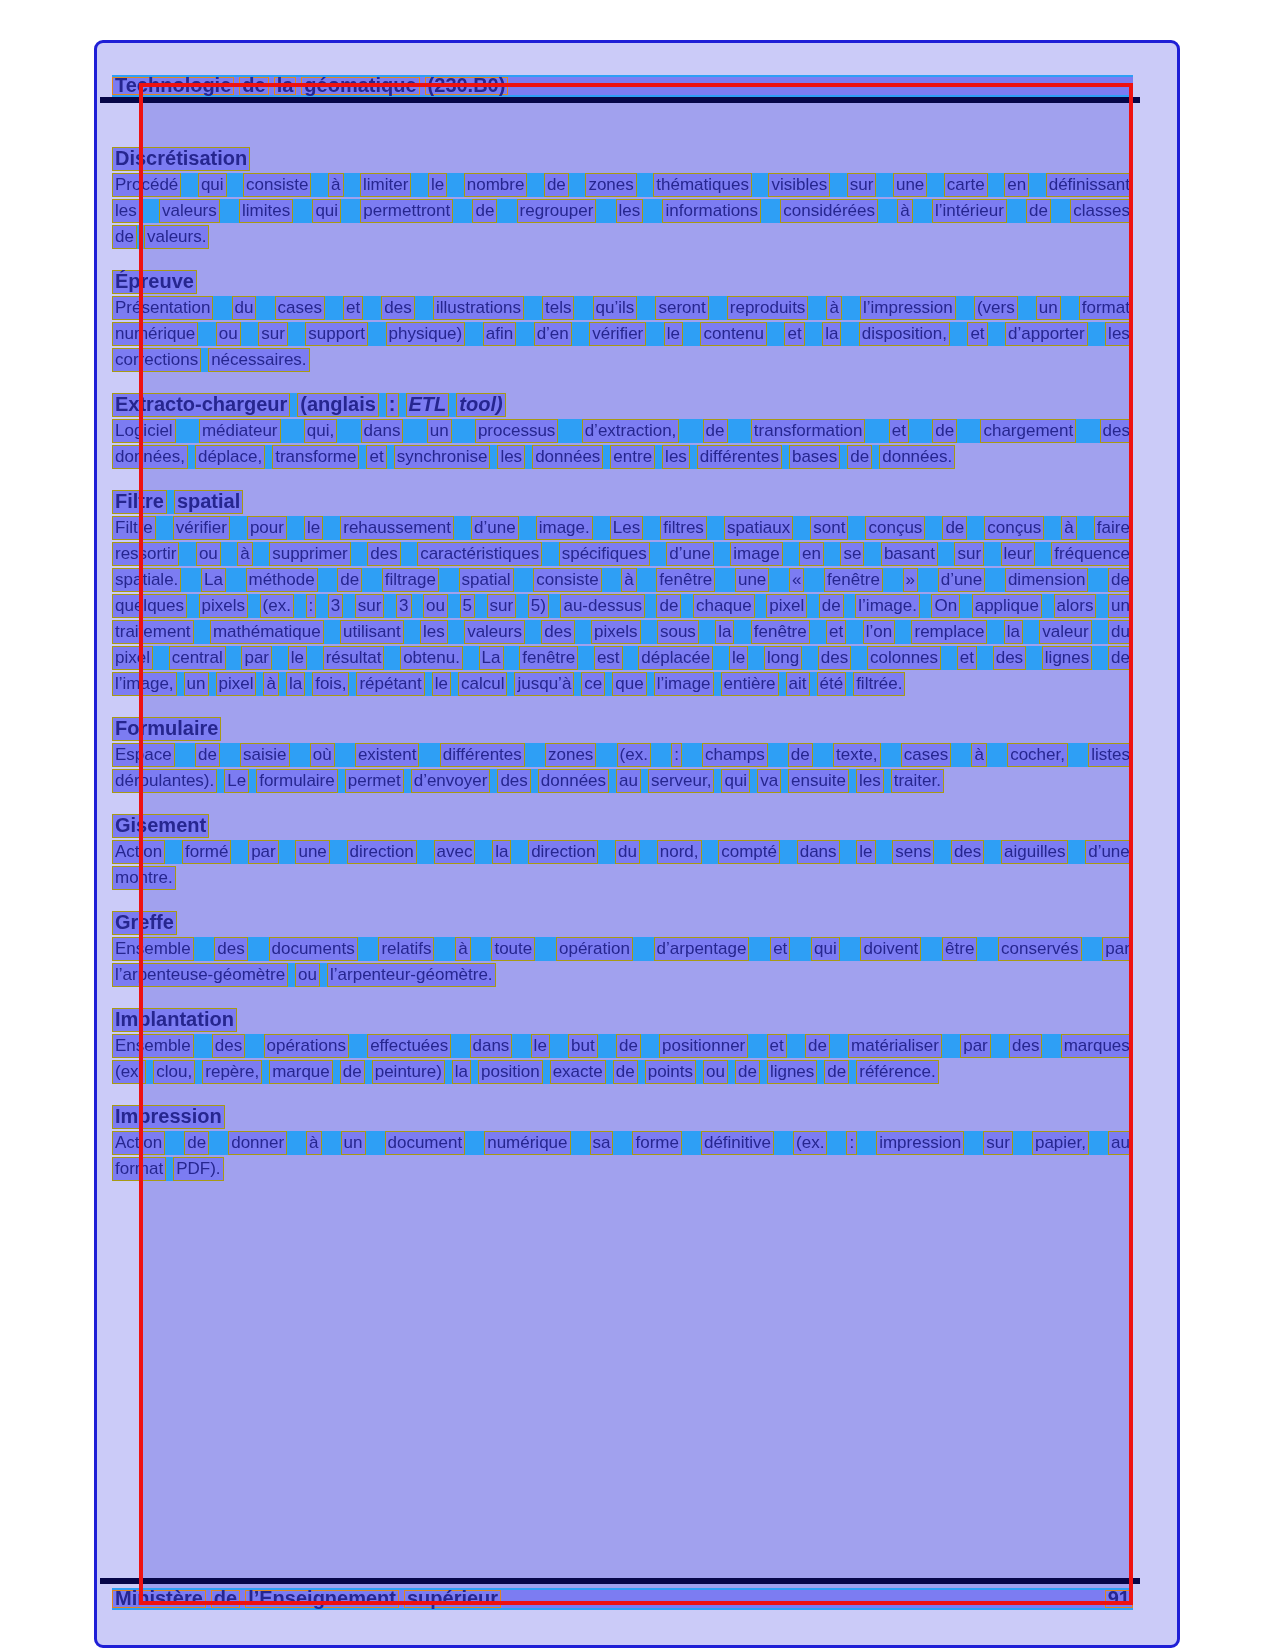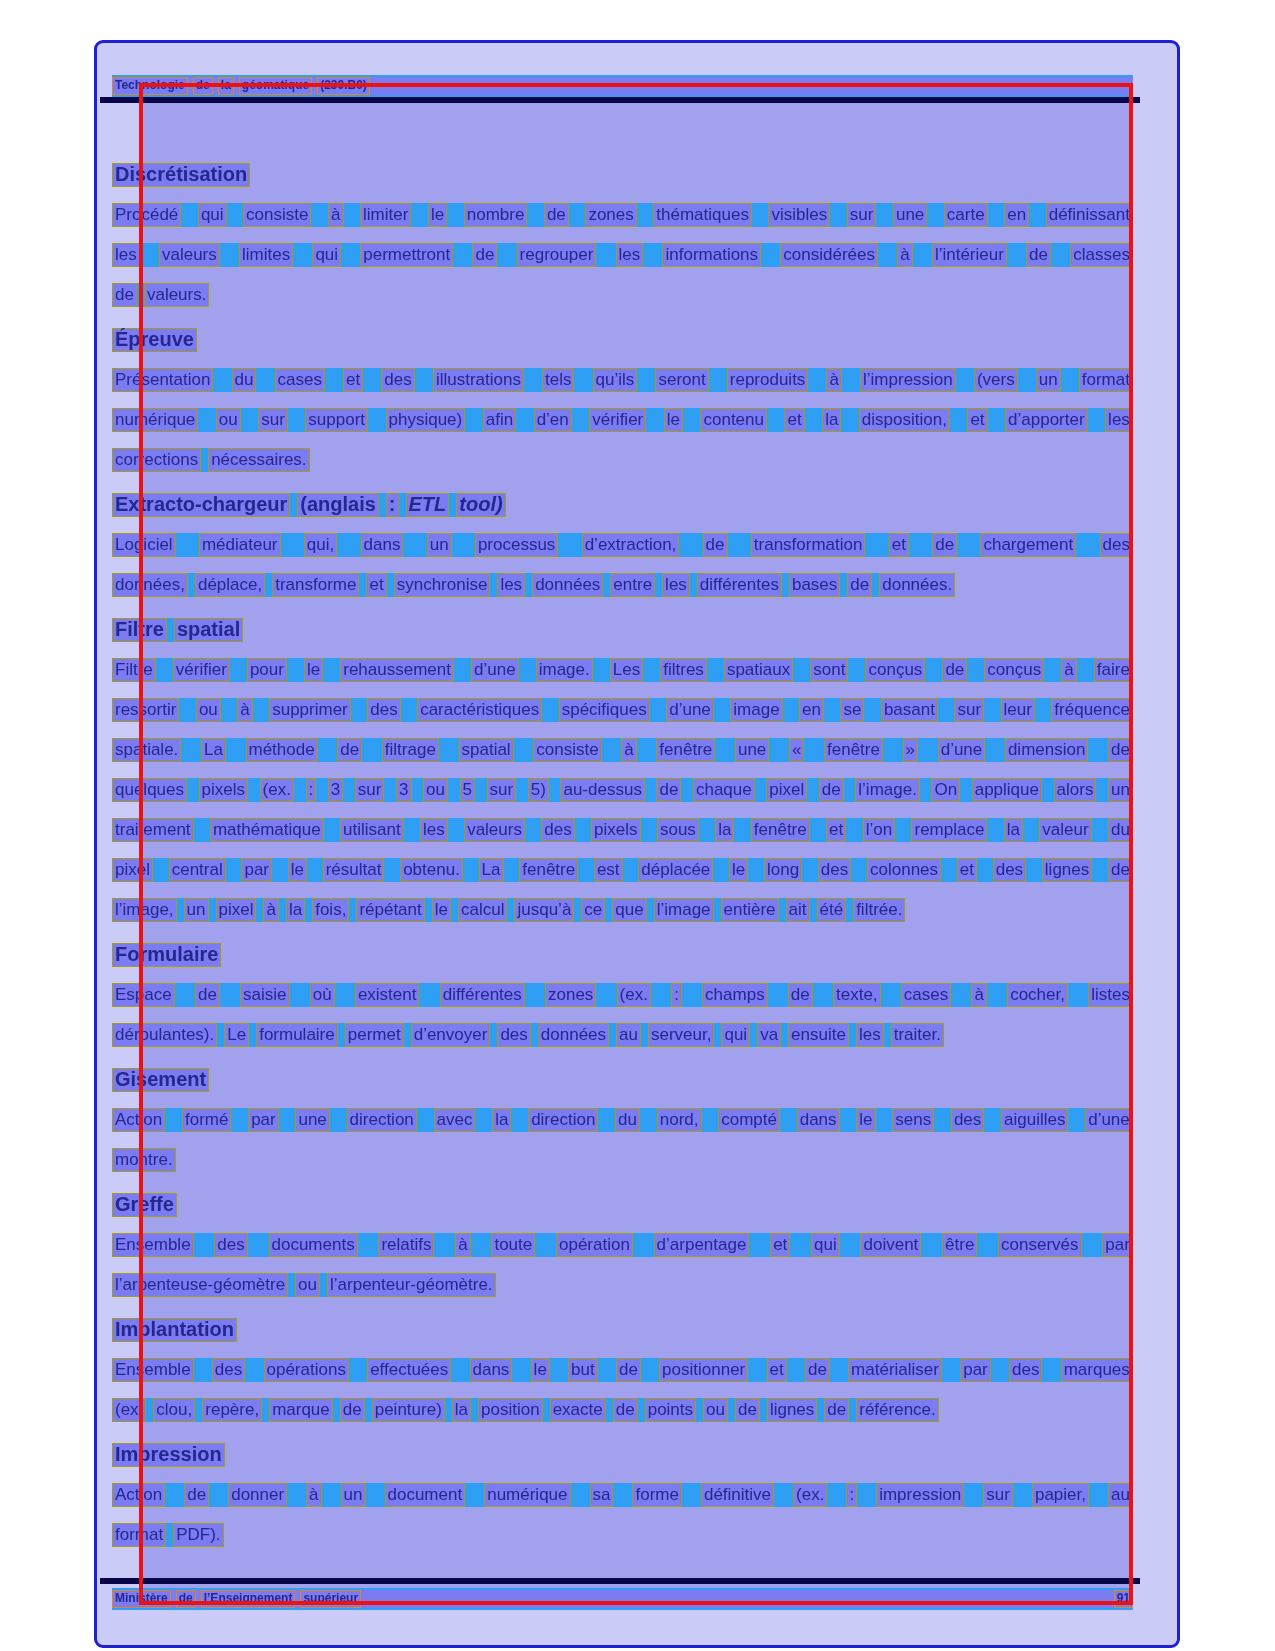--- a/index.html
+++ b/index.html
@@ -18,25 +18,25 @@
   .ocr-border{position:absolute;left:139px;top:83px;width:994px;height:1522px;
         border:4px solid var(--red-box);box-sizing:border-box;z-index:10;pointer-events:none;}
   .rule{position:absolute;left:100px;width:1040px;height:6px;background:var(--rule);z-index:2;}
   .rule.top{top:97px;} .rule.bottom{top:1578px;}
   .band{position:absolute;left:112px;width:1021px;height:22px;display:flex;align-items:stretch;
         justify-content:space-between;background:var(--word-fill);
         border-top:2px solid var(--line-gap);border-bottom:2px solid var(--line-gap);
         box-sizing:border-box;z-index:3;}
   .band.header{top:75px;} .band.footer{top:1588px;gap:48px;}
   .band-words{display:flex;gap:5px;align-items:stretch;}
-  .band .w{font-size:12px;font-weight:bold;line-height:15px;border-color:var(--band-word-border);}
+  .band .w{font-size:20px;font-weight:bold;line-height:15px;border-color:var(--band-word-border);}
   .content{position:absolute;left:112px;top:147px;width:1021px;z-index:4;}
   .section + .section{margin-top:21px;}
   .heading{margin-bottom:14px;}
-  .line{display:flex;background:var(--line-gap);height:24px;margin-bottom:2px;align-items:stretch;margin-top:16px;}
+  .line{display:flex;background:var(--line-gap);height:24px;margin-bottom:2px;align-items:stretch;}
   .line.justify{justify-content:space-between;}
   .line.fit{width:fit-content;gap:7px;}
   .w{background:var(--word-fill);border:1px solid var(--word-border);color:var(--text);
      font-size:17px;line-height:21px;padding:0 2px;white-space:nowrap;box-sizing:border-box;}
   .heading .w{font-size:20px;font-weight:bold;line-height:21px;}
   .w.i{font-style:italic;}
 </style>
 </head>
 <body>
 

